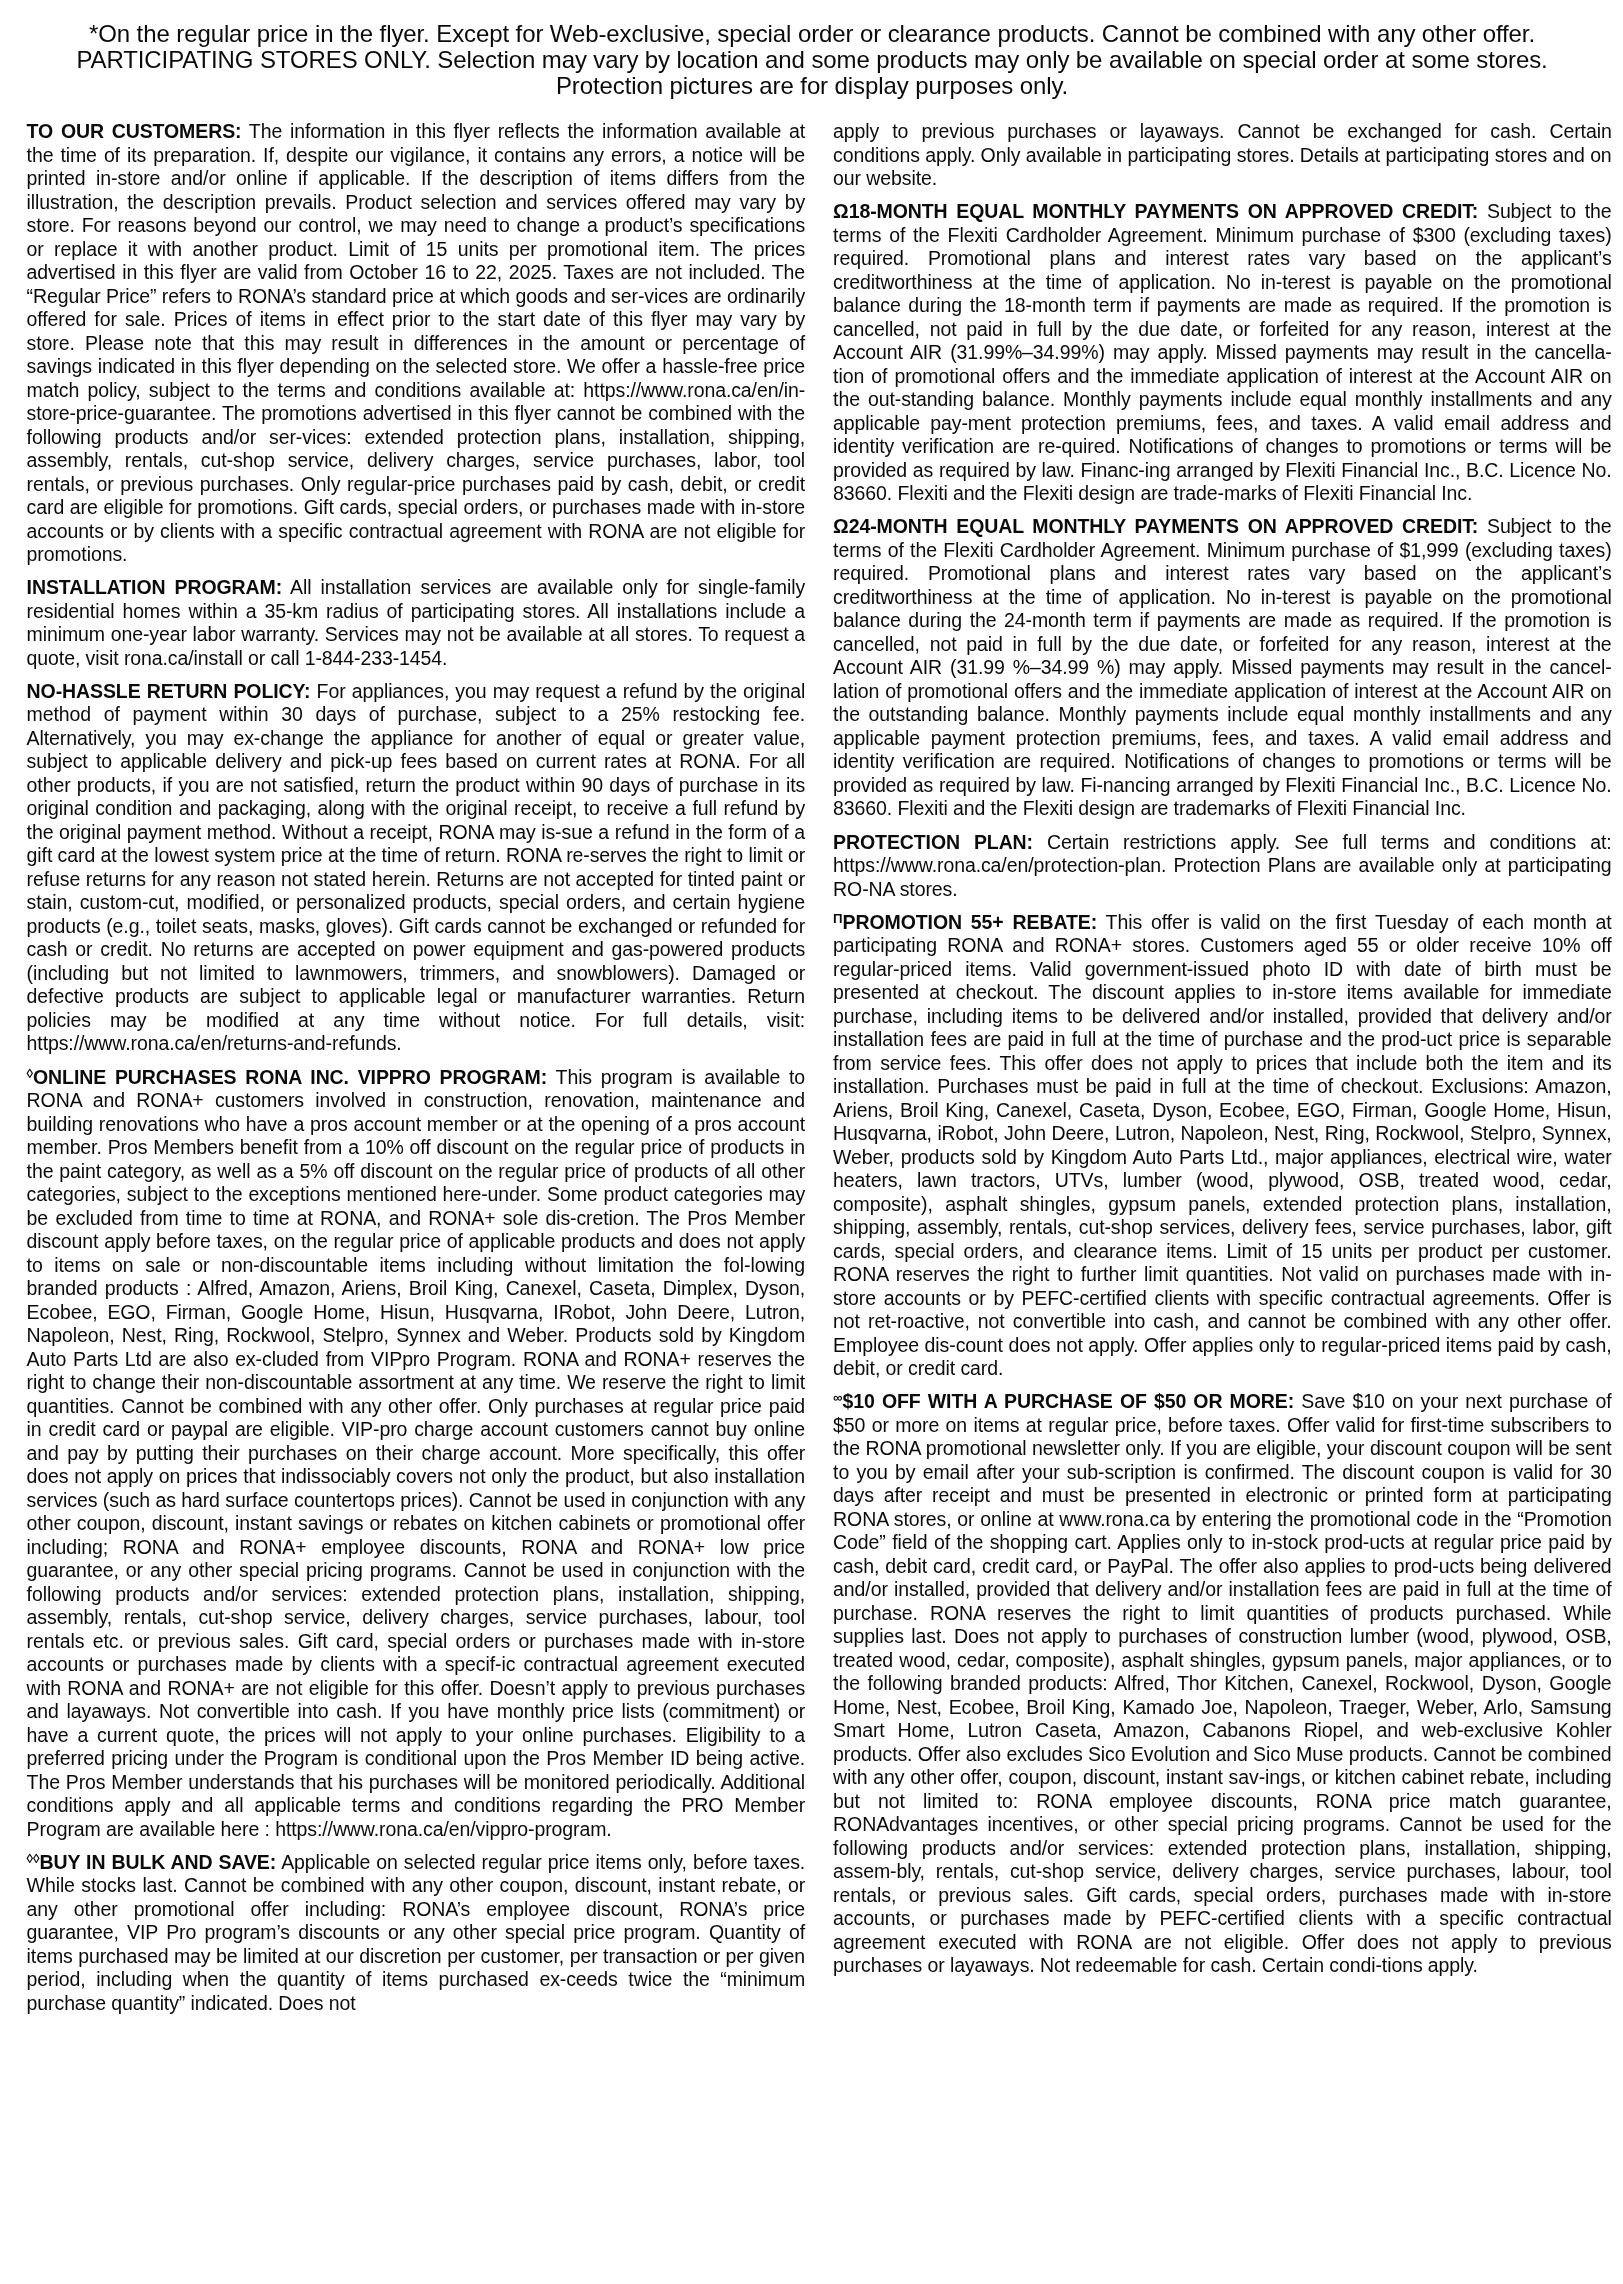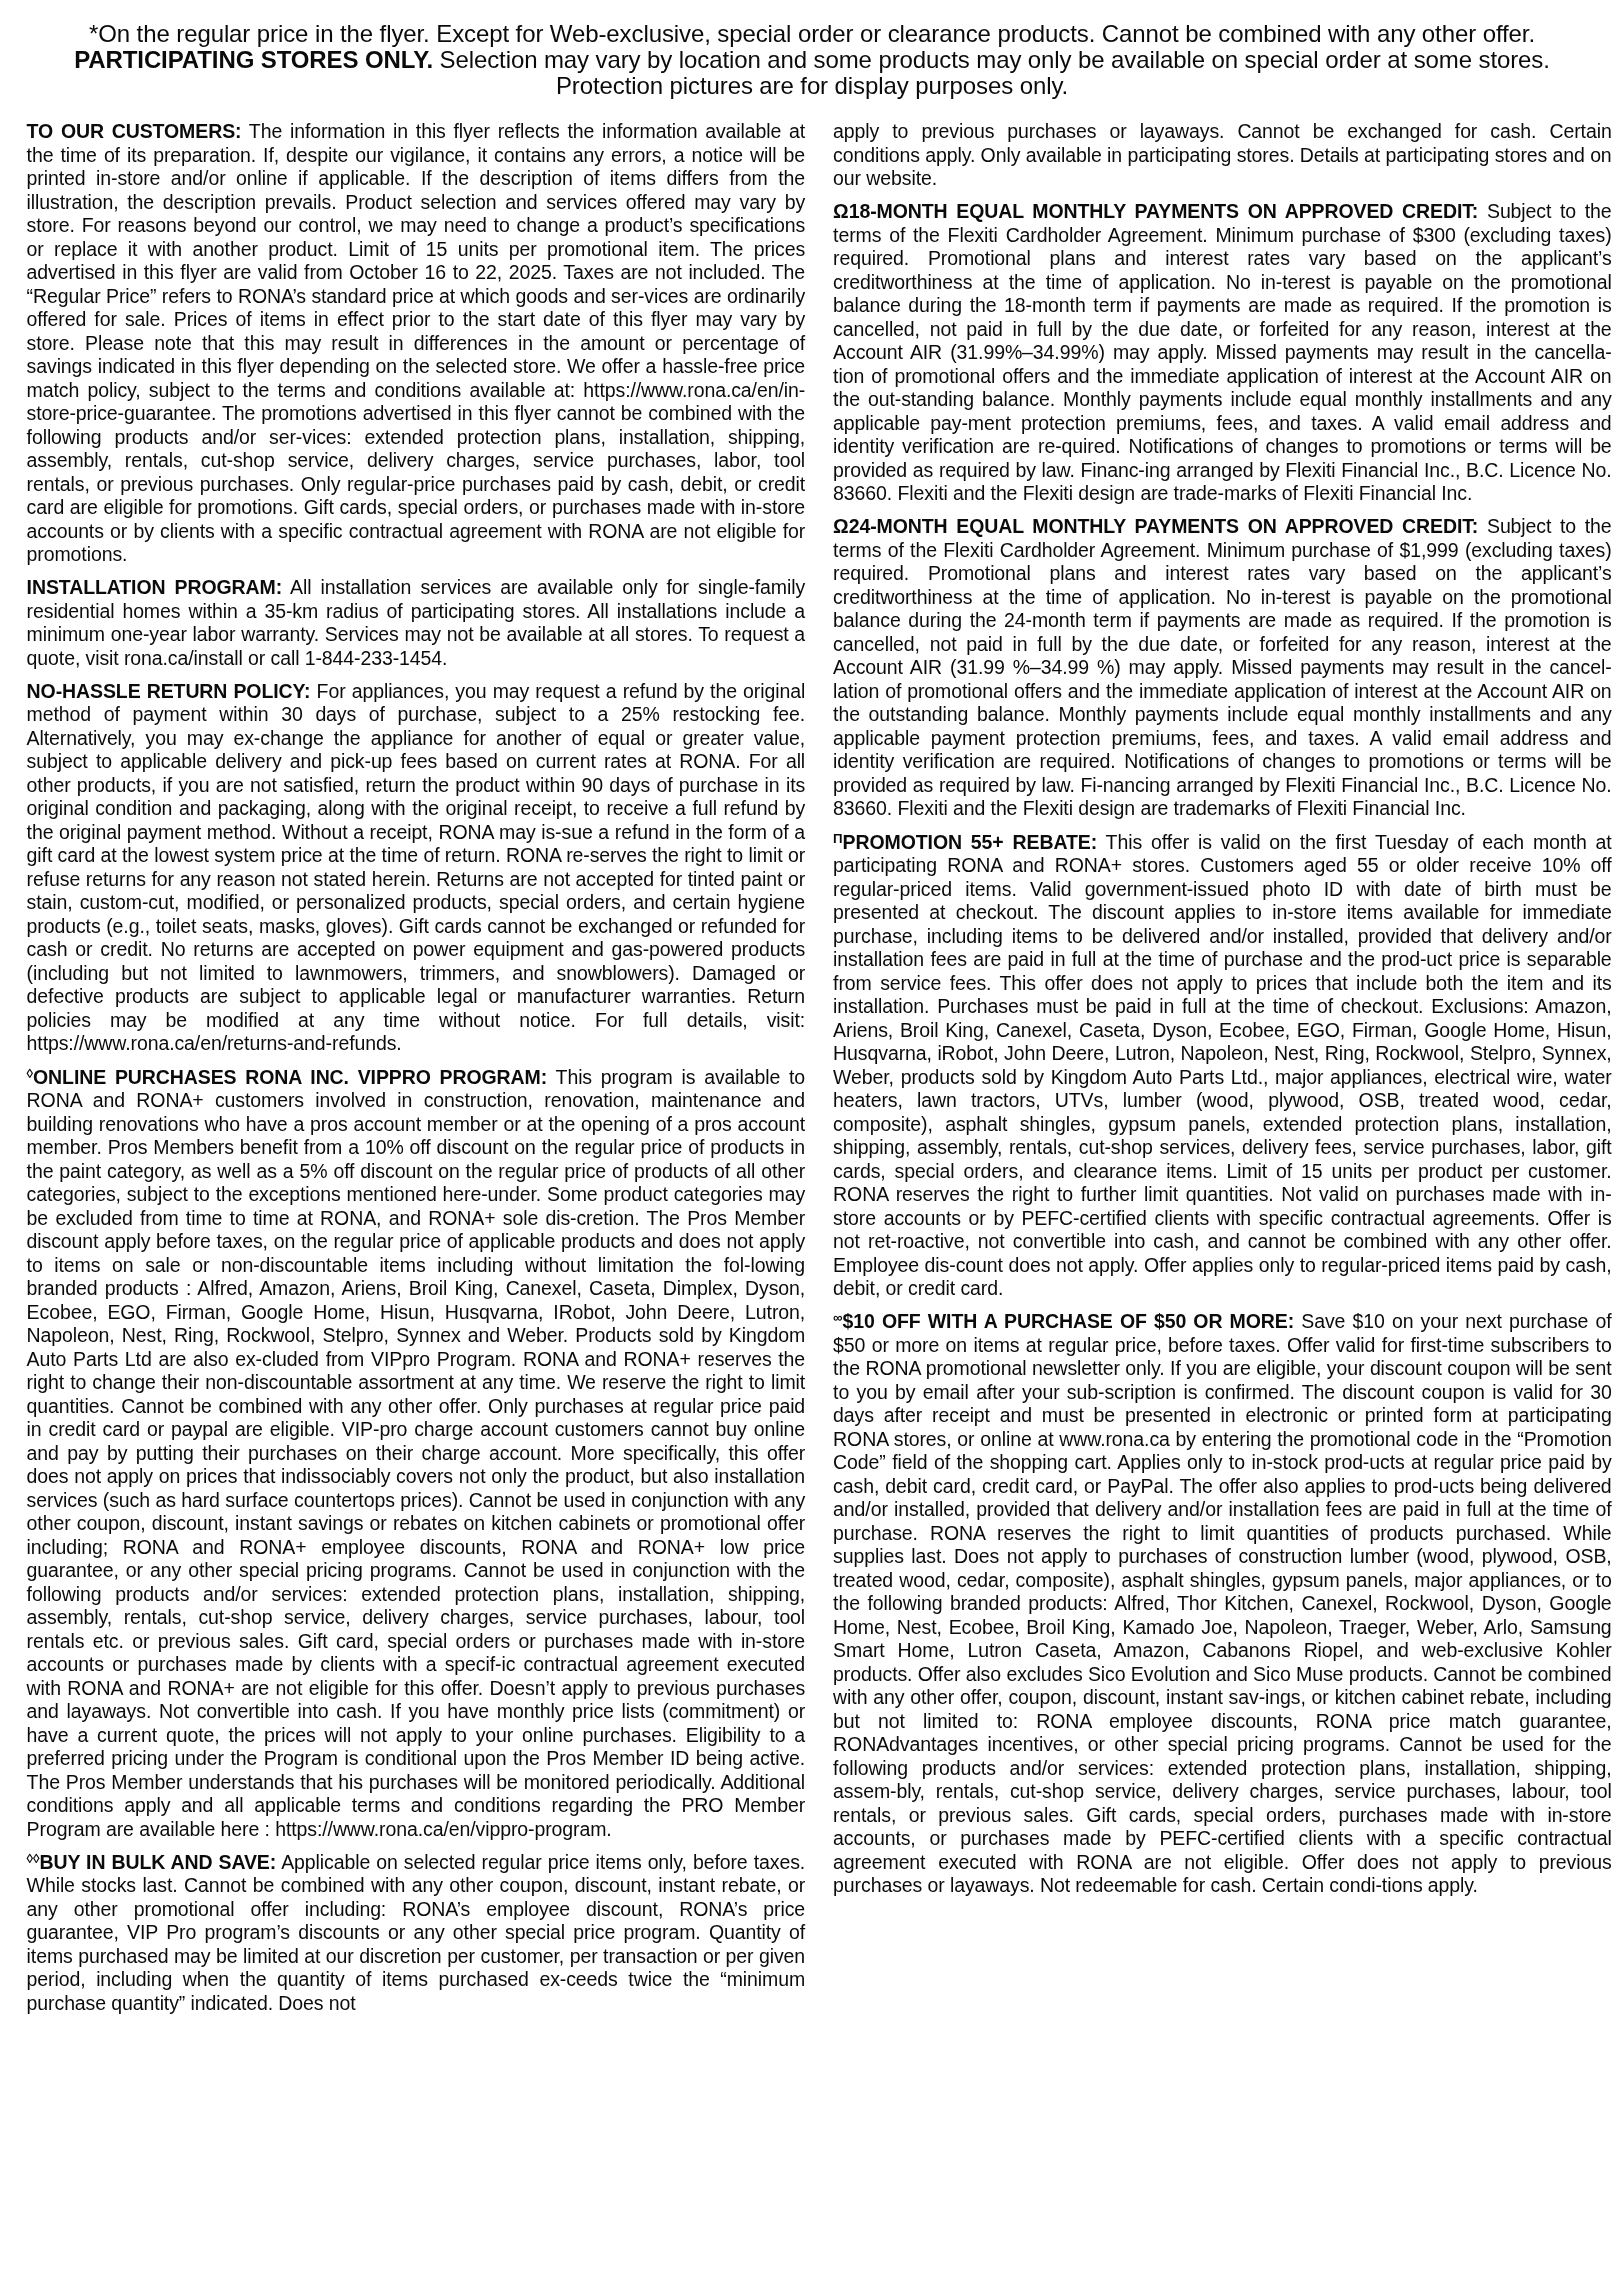--- a/index.html
+++ b/index.html
@@ -11,21 +11,21 @@
     font-family: "Liberation Sans", sans-serif;
     overflow: hidden;
   }
   .notice {
     padding-top: 21px;
     text-align: center;
     font-size: 24px;
     line-height: 26px;
     letter-spacing: -0.1px;
   }
-  .notice b { font-weight: 700; }
+  .notice b { font-weight: 400; }
   .cols {
     display: flex;
     gap: 28px;
     padding: 0 12.4px 0 26.6px;
     margin-top: 21px;
   }
   .col {
     flex: 1;
     text-align: justify;
     font-size: 19.5px;
@@ -64,20 +64,21 @@
     <p><b class="h"><span class="pfx">◊◊</span><span>BUY IN BULK AND SAVE:</span></b> <span>Applicable on selected regular price items only, before taxes. While stocks last. Cannot be combined with any other coupon, discount, instant rebate, or any other promotional offer including: RONA’s employee discount, RONA’s price guarantee, VIP Pro program’s discounts or any other special price program. Quantity of items purchased may be limited at our discretion per customer, per transaction or per given period, including when the quantity of items purchased ex-ceeds twice the “minimum purchase quantity” indicated.  Does not</span></p>
   </div>
 
   <div class="col">
     <p><span>apply to previous purchases or layaways. Cannot be exchanged for cash. Certain conditions apply. Only available in participating stores. Details at participating stores and on our website.</span></p>
 
     <p><b class="h">Ω18-MONTH EQUAL MONTHLY PAYMENTS ON APPROVED CREDIT:</b> <span>Subject to the terms of the Flexiti Cardholder Agreement. Minimum purchase of $300 (excluding taxes) required. Promotional plans and interest rates vary based on the applicant’s creditworthiness at the time of application. No in-terest is payable on the promotional balance during the 18-month term if payments are made as required. If the promotion is cancelled, not paid in full by the due date, or forfeited for any reason, interest at the Account AIR (31.99%–34.99%) may apply. Missed payments may result in the cancella-tion of promotional offers and the immediate application of interest at the Account AIR on the out-standing balance. Monthly payments include equal monthly installments and any applicable pay-ment protection premiums, fees, and taxes. A valid email address and identity verification are re-quired. Notifications of changes to promotions or terms will be provided as required by law. Financ-ing arranged by Flexiti Financial Inc., B.C. Licence No. 83660. Flexiti and the Flexiti design are trade-marks of Flexiti Financial Inc.</span></p>
 
     <p><b class="h">Ω24-MONTH EQUAL MONTHLY PAYMENTS ON APPROVED CREDIT:</b> <span>Subject to the terms of the Flexiti Cardholder Agreement. Minimum purchase of $1,999 (excluding taxes) required. Promotional plans and interest rates vary based on the applicant’s creditworthiness at the time of application. No in-terest is payable on the promotional balance during the 24-month term if payments are made as required. If the promotion is cancelled, not paid in full by the due date, or forfeited for any reason, interest at the Account AIR (31.99 %–34.99 %) may apply. Missed payments may result in the cancel-lation of promotional offers and the immediate application of interest at the Account AIR on the outstanding balance. Monthly payments include equal monthly installments and any applicable payment protection premiums, fees, and taxes. A valid email address and identity verification are required. Notifications of changes to promotions or terms will be provided as required by law. Fi-nancing arranged by Flexiti Financial Inc., B.C. Licence No. 83660. Flexiti and the Flexiti design are trademarks of Flexiti Financial Inc.</span></p>
 
+    <p><b class="h">PROTECTION PLAN:</b> <span>Certain restrictions apply. See full terms and conditions at: https://www.rona.ca/en/protection-plan. Protection Plans are available only at participating RO-NA stores.</span></p>
 
     <p><b class="h"><span class="pfx">Π</span><span>PROMOTION 55+ REBATE:</span></b> <span>This offer is valid on the first Tuesday of each month at participating RONA and RONA+ stores. Customers aged 55 or older receive 10% off regular-priced items. Valid government-issued photo ID with date of birth must be presented at checkout. The discount applies to in-store items available for immediate purchase, including items to be delivered and/or installed, provided that delivery and/or installation fees are paid in full at the time of purchase and the prod-uct price is separable from service fees. This offer does not apply to prices that include both the item and its installation. Purchases must be paid in full at the time of checkout. Exclusions: Amazon, Ariens, Broil King, Canexel, Caseta, Dyson, Ecobee, EGO, Firman, Google Home, Hisun, Husqvarna, iRobot, John Deere, Lutron, Napoleon, Nest, Ring, Rockwool, Stelpro, Synnex, Weber, products sold by Kingdom Auto Parts Ltd., major appliances, electrical wire, water heaters, lawn tractors, UTVs, lumber (wood, plywood, OSB, treated wood, cedar, composite), asphalt shingles, gypsum panels, extended protection plans, installation, shipping, assembly, rentals, cut-shop services, delivery fees, service purchases, labor, gift cards, special orders, and clearance items. Limit of 15 units per product per customer. RONA reserves the right to further limit quantities. Not valid on purchases made with in-store accounts or by PEFC-certified clients with specific contractual agreements. Offer is not ret-roactive, not convertible into cash, and cannot be combined with any other offer. Employee dis-count does not apply. Offer applies only to regular-priced items paid by cash, debit, or credit card.</span></p>
 
     <p><b class="h"><span class="pfx">∞</span><span>$10 OFF WITH A PURCHASE OF $50 OR MORE:</span></b> <span>Save $10 on your next purchase of $50 or more on items at regular price, before taxes. Offer valid for first-time subscribers to the RONA promotional newsletter only. If you are eligible, your discount coupon will be sent to you by email after your sub-scription is confirmed. The discount coupon is valid for 30 days after receipt and must be presented in electronic or printed form at participating RONA stores, or online at www.rona.ca by entering the promotional code in the “Promotion Code” field of the shopping cart. Applies only to in-stock prod-ucts at regular price paid by cash, debit card, credit card, or PayPal. The offer also applies to prod-ucts being delivered and/or installed, provided that delivery and/or installation fees are paid in full at the time of purchase. RONA reserves the right to limit quantities of products purchased. While supplies last. Does not apply to purchases of construction lumber (wood, plywood, OSB, treated wood, cedar, composite), asphalt shingles, gypsum panels, major appliances, or to the following branded products: Alfred, Thor Kitchen, Canexel, Rockwool, Dyson, Google Home, Nest, Ecobee, Broil King, Kamado Joe, Napoleon, Traeger, Weber, Arlo, Samsung Smart Home, Lutron Caseta, Amazon, Cabanons Riopel, and web-exclusive Kohler products. Offer also excludes Sico Evolution and Sico Muse products. Cannot be combined with any other offer, coupon, discount, instant sav-ings, or kitchen cabinet rebate, including but not limited to: RONA employee discounts, RONA price match guarantee, RONAdvantages incentives, or other special pricing programs. Cannot be used for the following products and/or services: extended protection plans, installation, shipping, assem-bly, rentals, cut-shop service, delivery charges, service purchases, labour, tool rentals, or previous sales. Gift cards, special orders, purchases made with in-store accounts, or purchases made by PEFC-certified clients with a specific contractual agreement executed with RONA are not eligible. Offer does not apply to previous purchases or layaways. Not redeemable for cash. Certain condi-tions apply.</span></p>
   </div>
 
 </div>
 
 
 </body></html>

